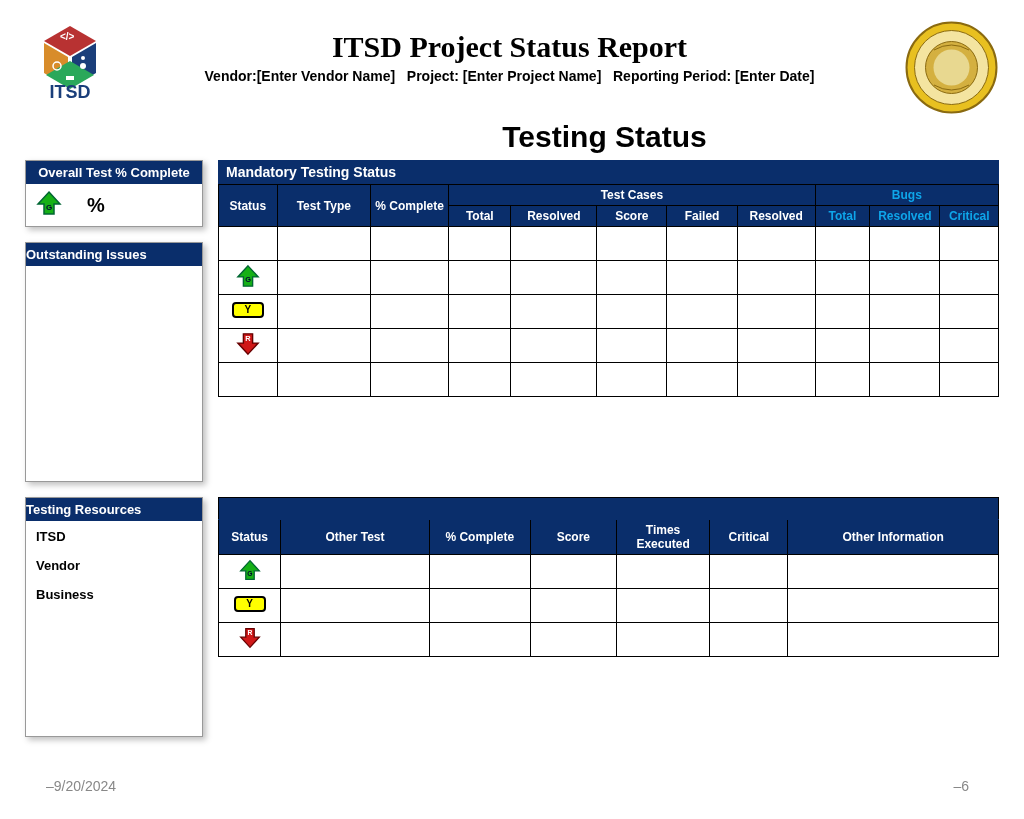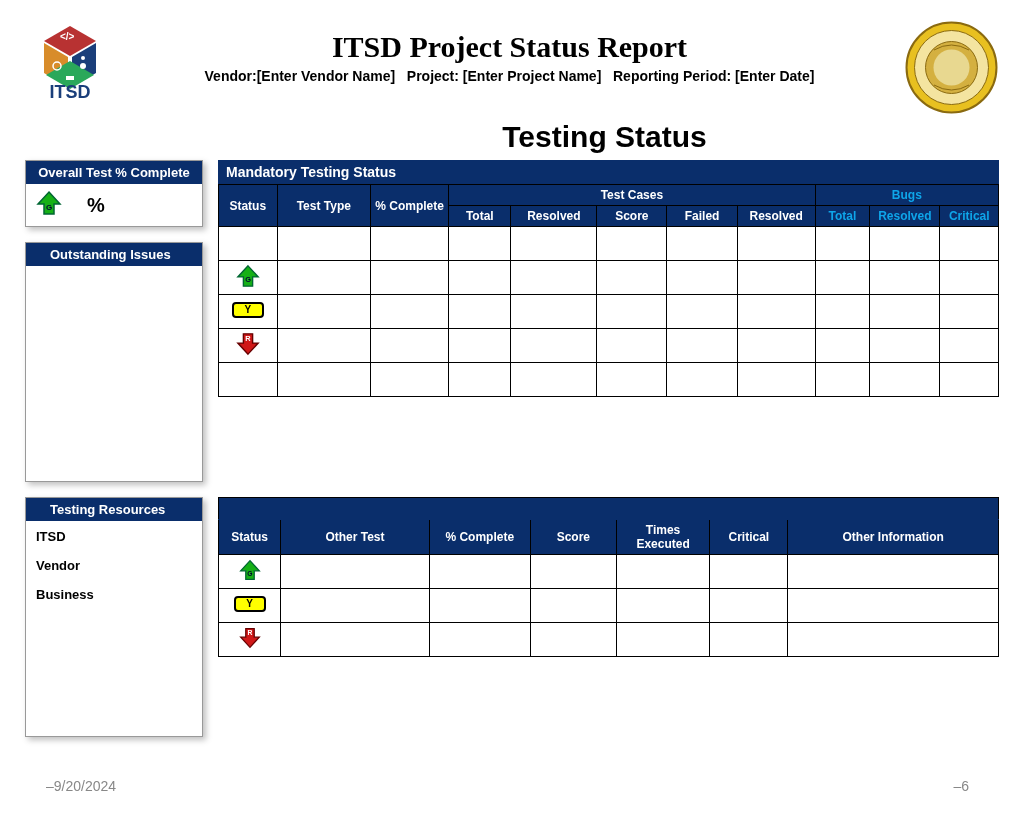--- a/index.html
+++ b/index.html
@@ -70,21 +70,21 @@
     background: #fff;
   }
   .panel-header {
     background: #0a2e6b;
     color: #fff;
     font-weight: bold;
     font-size: 13px;
     padding: 4px 8px;
     text-align: center;
   }
-  .panel-header.left { text-align: left; padding-left: 24px; }
+  .panel-header.left { text-align: left; padding-left: 0; }
   .overall-body {
     display: flex;
     align-items: center;
     justify-content: flex-start;
     padding: 6px 10px;
     gap: 15px;
   }
   .overall-body .pct {
     font-size: 20px;
     font-weight: bold;

